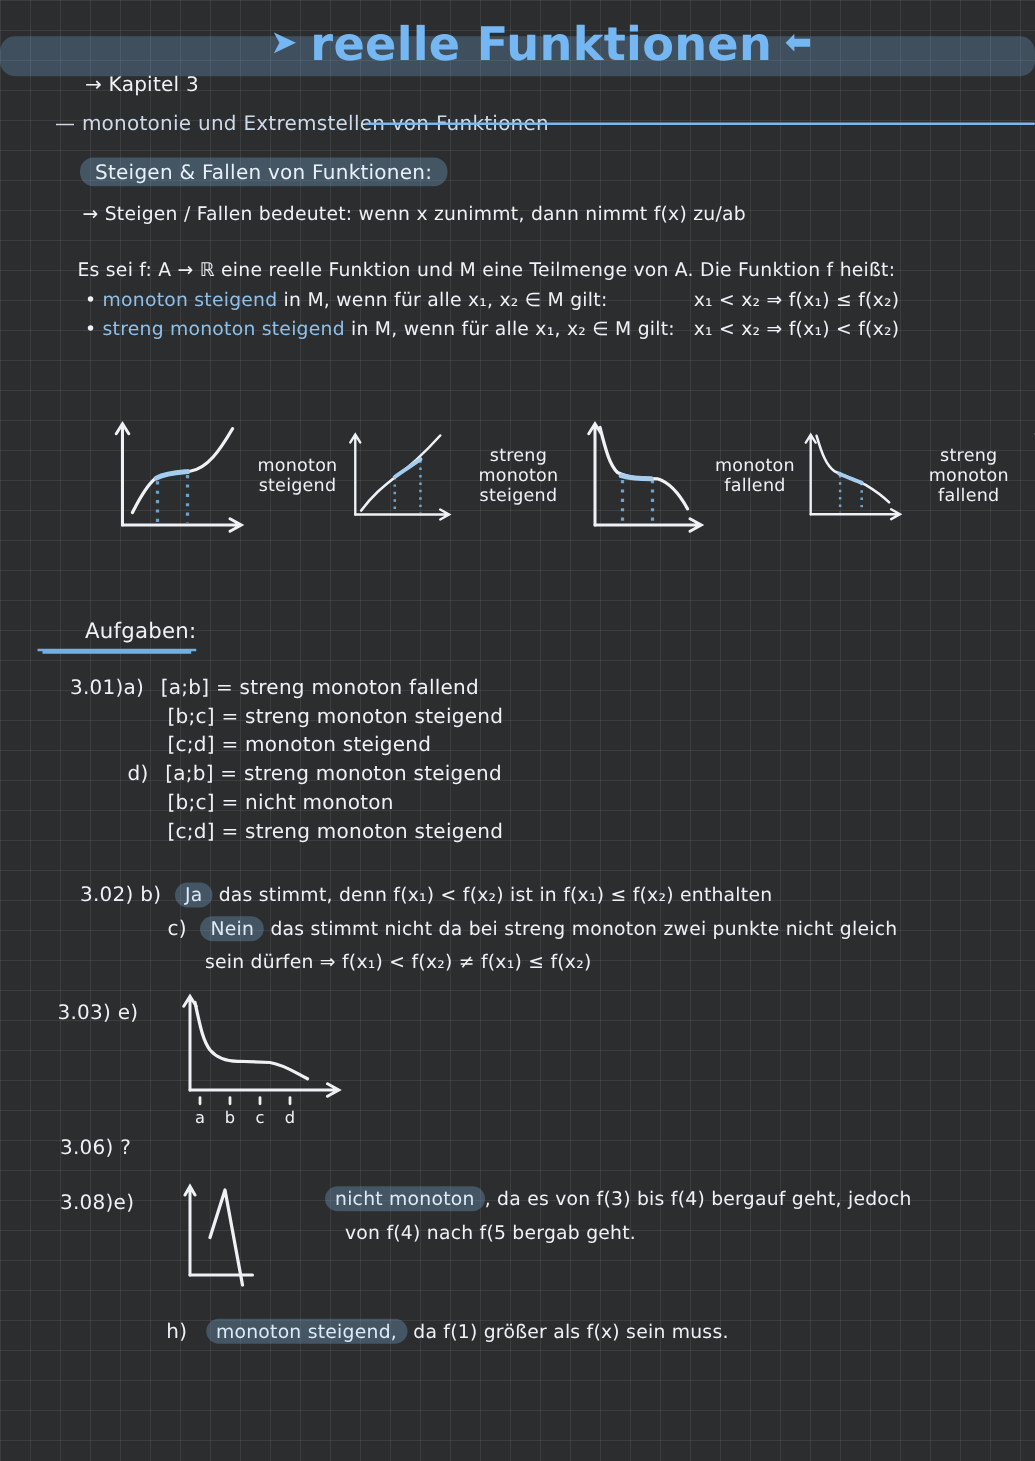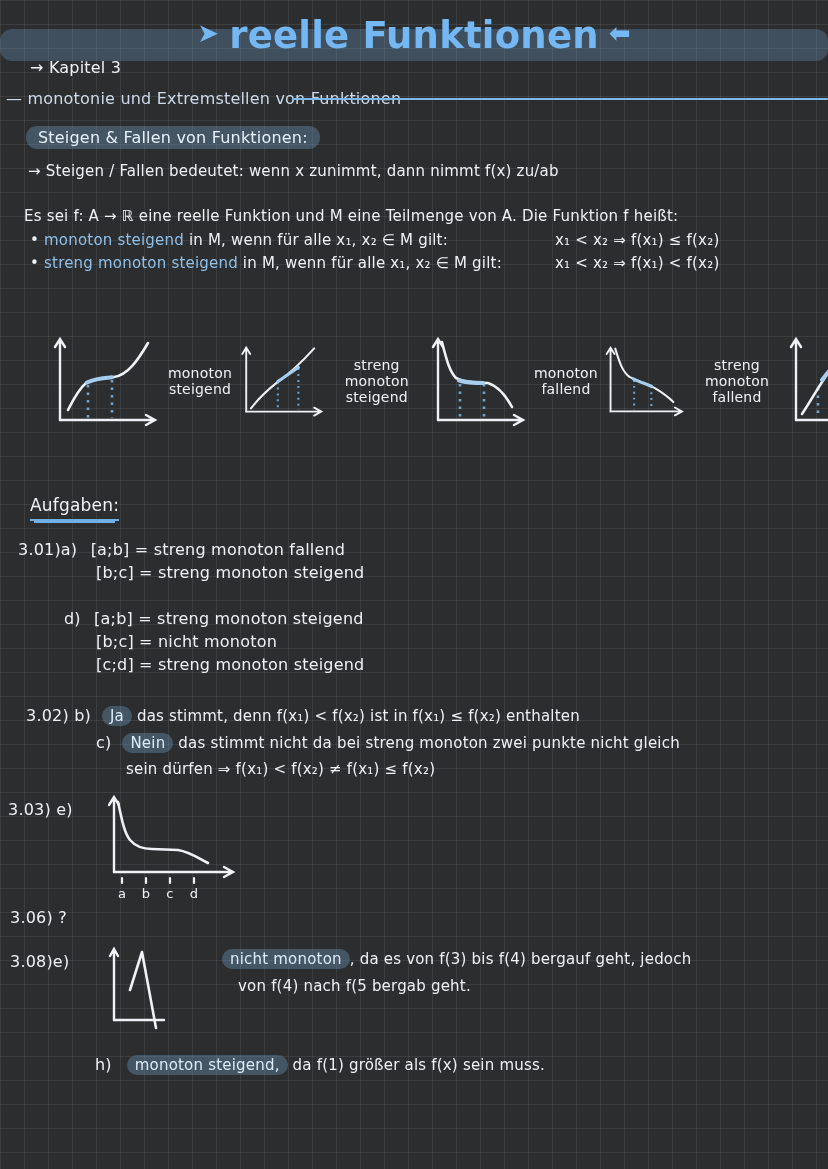--- a/index.html
+++ b/index.html
@@ -7,21 +7,21 @@
   #canvas {
     position:relative; width:828px; height:1169px; overflow:hidden;
     background-color:#2c2d2e;
     background-image:
       linear-gradient(to right, rgba(255,255,255,0.075) 1px, transparent 1px),
       linear-gradient(to bottom, rgba(255,255,255,0.075) 1px, transparent 1px);
     background-size:24px 24px;
     color:#eef2f6;
     letter-spacing:0.2px;
   }
-  .abs { position:absolute; }
+  .abs { position:absolute;padding-left:38px; }
   .blue { color:#8fc0ea; }
   .t15 { font-size:15px; }
   .t16 { font-size:16px; }
   .bubble {
     background:rgba(118,168,214,0.33);
     border-radius:11px;
     padding:1px 8px;
     color:#dcebf8;
   }
   .title-bar {
@@ -172,20 +172,21 @@
     </div>
   </div>
 
   <div class="abs aufgaben">Aufgaben:</div>
 
   <div class="abs t16 line" style="top:540px; left:18px">
     <span>3.01)a)</span>
     <span style="margin-left:8px">[a;b] = streng monoton fallend</span>
   </div>
   <div class="abs t16 line" style="top:563px; left:96px">[b;c] = streng monoton steigend</div>
+  <div class="abs t16 line" style="top:586px; left:96px">[c;d] = monoton steigend</div>
   <div class="abs t16 line" style="top:609px; left:64px">
     <span>d)</span>
     <span style="margin-left:8px">[a;b] = streng monoton steigend</span>
   </div>
   <div class="abs t16 line" style="top:632px; left:96px">[b;c] = nicht monoton</div>
   <div class="abs t16 line" style="top:655px; left:96px">[c;d] = streng monoton steigend</div>
 
   <div class="abs t15 line" style="top:706px; left:26px">
     <span class="q-label">3.02) b)</span>
     <span class="bubble" style="margin-left:6px">Ja</span><span> das stimmt, denn f(x₁) &lt; f(x₂) ist in f(x₁) ≤ f(x₂) enthalten</span>

